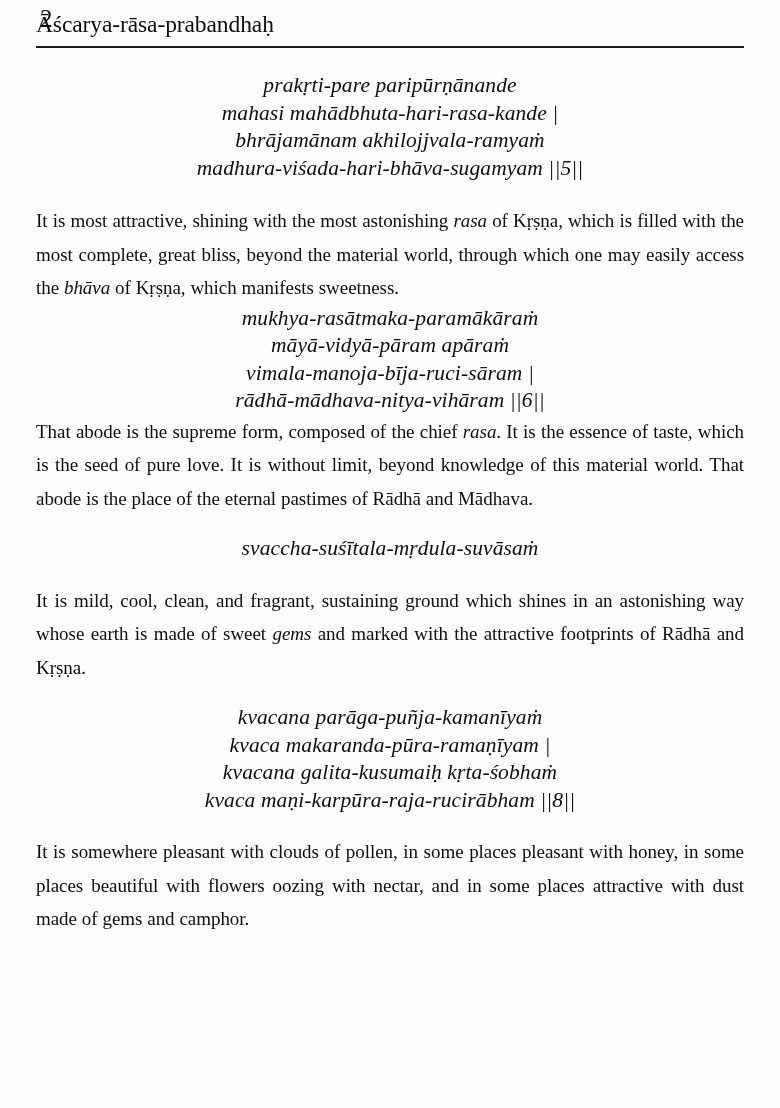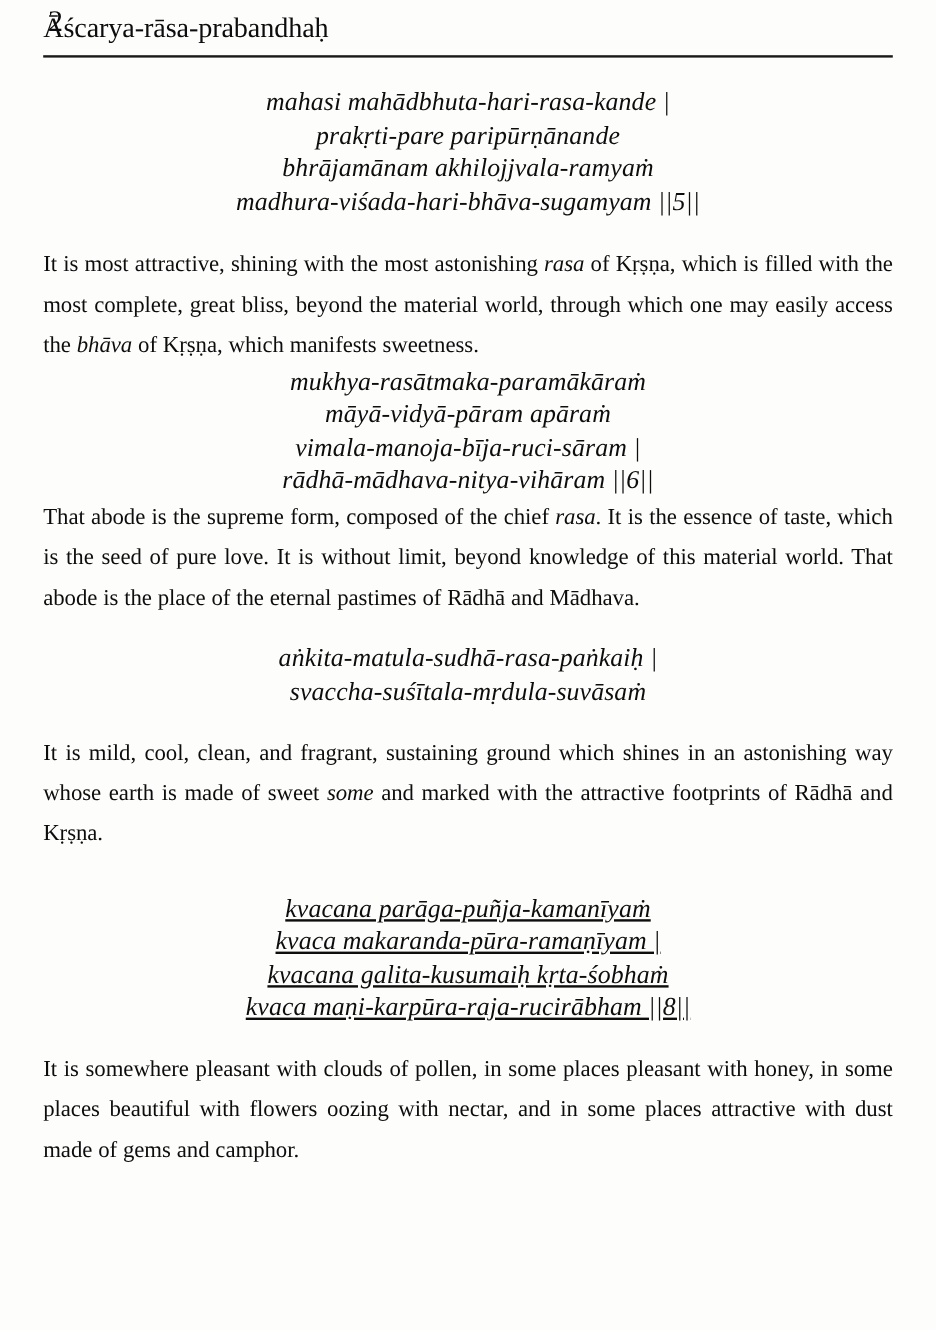--- a/index.html
+++ b/index.html
@@ -74,21 +74,21 @@
     padding: 0;
   }
   .verse .vline {
     display: block;
     white-space: pre;
     letter-spacing: 0.1px;
   }
   .verse-1 { margin-top: 10px; }
   .verse-2 { }
   .verse-3 { margin-top: 20px; }
-  .verse-4 { margin-top: 32px; text-decoration: underline; }
+  .verse-4 { margin-top: 20px; }
 
   
   .prose {
     text-align: justify;
     text-justify: inter-word;
     font-size: 19px;
     line-height: 33.5px;
     margin: 0;
     padding: 0;
     letter-spacing: -0.05px;
@@ -111,40 +111,39 @@
 
   <header class="running-head">
     <span class="folio">2</span>
     <div class="head-title">Āścarya-rāsa-prabandhaḥ</div>
   </header>
   <div class="head-rule"></div>
 
   <div class="body-block">
 
     <div class="verse verse-1">
+        <span class="vline">prakṛti-pare paripūrṇānande</span>
         <span class="vline">mahasi mahādbhuta-hari-rasa-kande |</span>
-        <span class="vline">prakṛti-pare paripūrṇānande</span>
         <span class="vline">bhrājamānam akhilojjvala-ramyaṁ</span>
         <span class="vline">madhura-viśada-hari-bhāva-sugamyam ||5||</span>
       </div>
     <p class="prose prose-1">It is most attractive, shining with the most astonishing <em>rasa</em> of Kṛṣṇa, which is filled with the most complete, great bliss, beyond the material world, through which one may easily access the <em>bhāva</em> of Kṛṣṇa, which manifests sweetness.</p>
 
     <div class="verse verse-2">
         <span class="vline">mukhya-rasātmaka-paramākāraṁ</span>
         <span class="vline">māyā-vidyā-pāram apāraṁ</span>
         <span class="vline">vimala-manoja-bīja-ruci-sāram |</span>
         <span class="vline">rādhā-mādhava-nitya-vihāram ||6||</span>
       </div>
     <p class="prose prose-2">That abode is the supreme form, composed of the chief <em>rasa</em>. It is the essence of taste, which is the seed of pure love. It is without limit, beyond knowledge of this material world. That abode is the place of the eternal pastimes of Rādhā and Mādhava.</p>
 
     <div class="verse verse-3">
-        <span class="vline">aṅkita-matula-sudhā-rasa-paṅkaiḥ |</span>
         <span class="vline">svaccha-suśītala-mṛdula-suvāsaṁ</span>
       </div>
-    <p class="prose prose-3">It is mild, cool, clean, and fragrant, sustaining ground which shines in an astonishing way whose earth is made of sweet <em>some</em> and marked with the attractive footprints of Rādhā and Kṛṣṇa.</p>
+    <p class="prose prose-3">It is mild, cool, clean, and fragrant, sustaining ground which shines in an astonishing way whose earth is made of sweet <em>gems</em> and marked with the attractive footprints of Rādhā and Kṛṣṇa.</p>
 
     <div class="verse verse-4">
         <span class="vline">kvacana parāga-puñja-kamanīyaṁ</span>
         <span class="vline">kvaca makaranda-pūra-ramaṇīyam |</span>
         <span class="vline">kvacana galita-kusumaiḥ kṛta-śobhaṁ</span>
         <span class="vline">kvaca maṇi-karpūra-raja-rucirābham ||8||</span>
       </div>
     <p class="prose prose-4">It is somewhere pleasant with clouds of pollen, in some places pleasant with honey, in some places beautiful with flowers oozing with nectar, and in some places attractive with dust made of gems and camphor.</p>
 
   </div>

